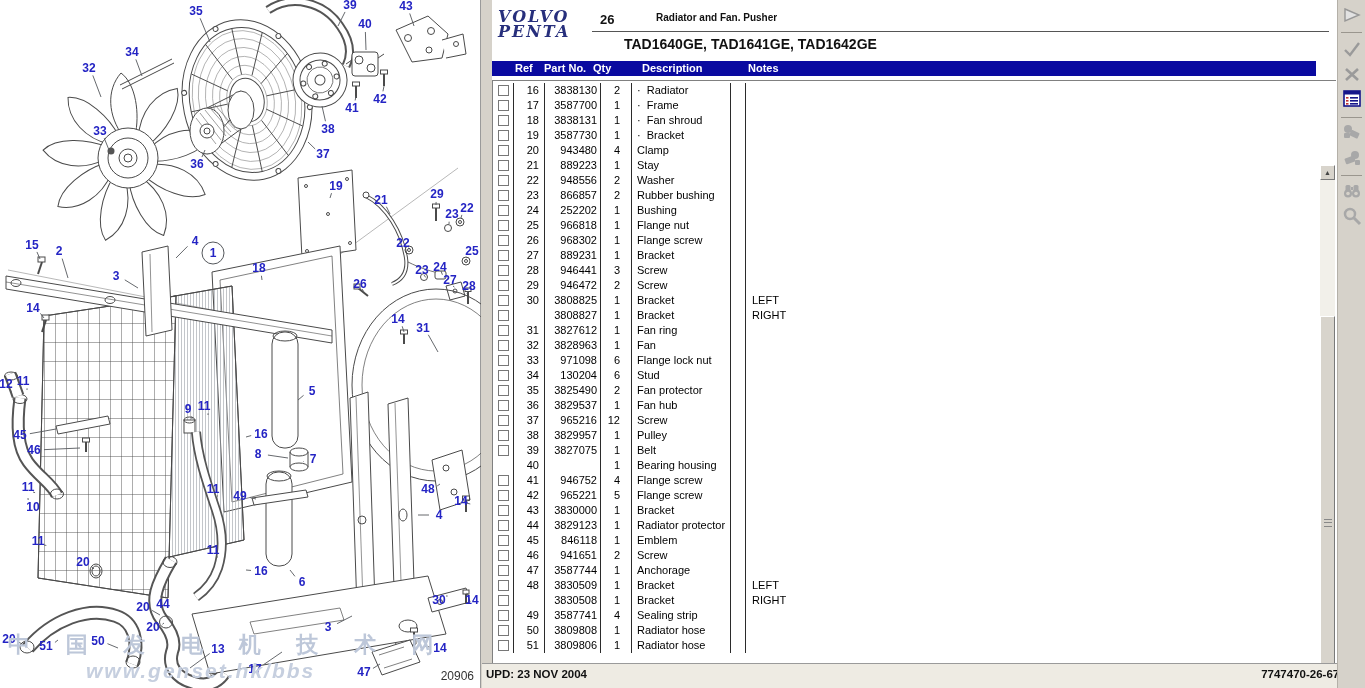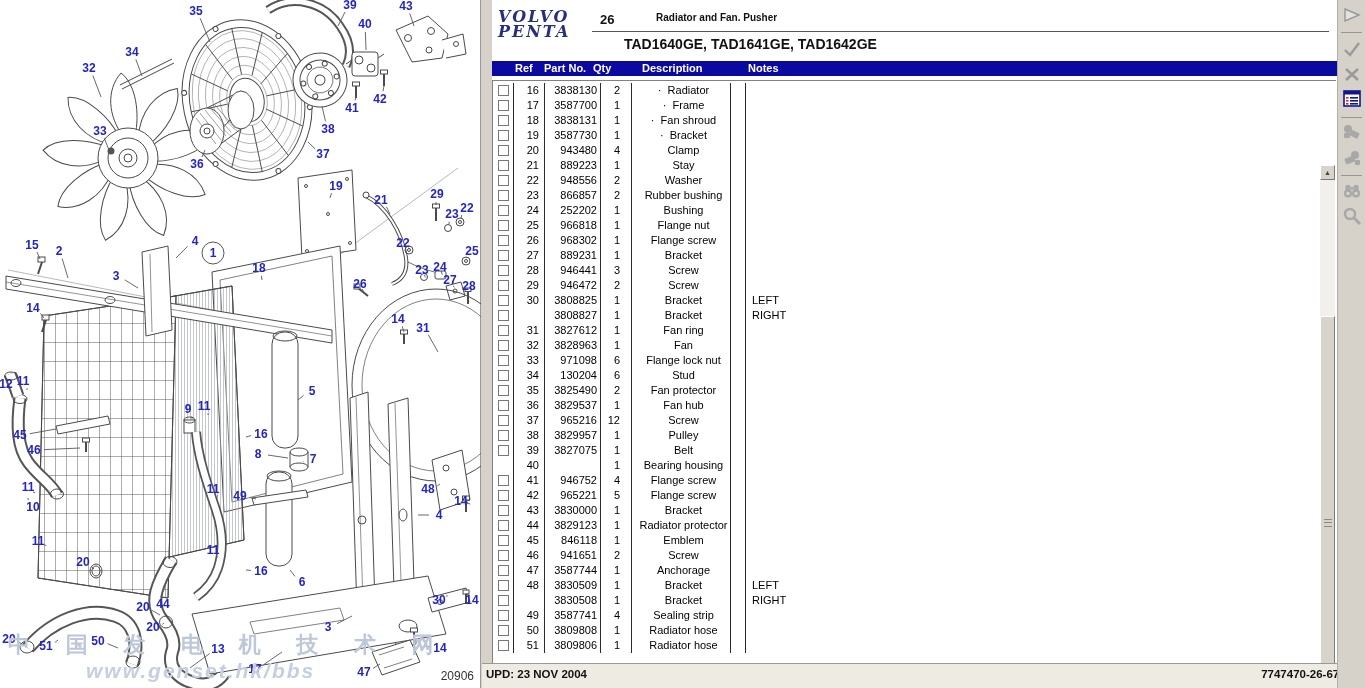--- a/index.html
+++ b/index.html
@@ -12,34 +12,34 @@
   #toolbar{position:absolute;left:1337px;top:0;width:28px;height:688px;background:#d6d2ca;border-left:1px solid #b4b0a8;}
 
   
   #logo{position:absolute;left:6px;top:9px;font-family:"DejaVu Serif",serif;font-style:italic;font-weight:bold;font-size:16px;line-height:15px;letter-spacing:2px;}
   #section-no{position:absolute;left:108px;top:12px;font-size:13px;font-weight:bold;color:#111;}
   #page-title{position:absolute;left:132px;top:12px;font-size:10px;font-weight:bold;color:#111;margin-left:32px;}
   #title-rule{position:absolute;left:100px;top:31px;width:737px;height:1px;background:#555;}
   #models{position:absolute;left:132px;top:36px;font-size:14px;font-weight:bold;color:#111;}
 
   
-  #cols-bar{position:absolute;left:0;top:61px;width:824px;height:15px;background:#0a0aa0;color:#fff;font-size:11px;font-weight:bold;padding-left:34px;}
+  #cols-bar{position:absolute;left:0;top:61px;width:824px;height:15px;background:#0a0aa0;color:#fff;font-size:11px;font-weight:bold;}
   #cols-bar span{position:absolute;top:1px;}
   .col-ref{left:23px}.col-part{left:52px}.col-qty{left:101px}.col-desc{left:150px}.col-notes{left:256px}
 
   
   #rows-frame{position:absolute;left:0;top:80px;width:843px;height:583px;border-top:1px solid #808080;border-left:1px solid #808080;background:#fff;}
   #rows{position:absolute;left:0;top:2px;width:826px;}
   .prow{display:flex;height:15px;line-height:15px;font-size:11px;color:#000;}
   .c{flex:0 0 auto;overflow:hidden;white-space:nowrap;}
   .cb{width:20px;border-right:1px solid #2b2b2b;}
   .ref{width:25px;border-right:1px solid #2b2b2b;text-align:right;padding-right:5px;box-sizing:content-box;}
   .part{width:52px;border-right:1px solid #2b2b2b;text-align:right;padding-right:3px;}
   .qty{width:31px;border-right:1px solid #2b2b2b;text-align:right;padding-right:11px;box-sizing:border-box;}
-  .desc{width:99px;border-right:1px solid #2b2b2b;padding-left:5px;box-sizing:border-box;text-align:center;}
+  .desc{width:99px;border-right:1px solid #2b2b2b;padding-left:5px;box-sizing:border-box;}
   .gap{width:14px;border-right:1px solid #2b2b2b;}
   .notes{flex:1 1 auto;padding-left:6px;}
   .box{width:9px;height:9px;border:1px solid #777;background:#fff;display:inline-block;margin:2px 0 0 5px;}
 
   
   #scrollbar{position:absolute;left:827px;top:84px;width:15px;height:578px;background:#f2f0ea;}
   .sbtn{position:absolute;left:0;width:15px;height:15px;background:#d8d4cc;border:1px solid;border-color:#fff #7a7a7a #7a7a7a #fff;box-sizing:border-box;color:#444;font-size:7px;line-height:13px;text-align:center;}
   #sb-up{top:0;}
   #sb-thumb{position:absolute;left:0;top:151px;width:15px;height:410px;background:#d8d4cc;border:1px solid;border-color:#fff #7a7a7a #7a7a7a #fff;box-sizing:border-box;}
   #sb-grip{position:absolute;left:3px;top:202px;width:8px;height:6px;border-top:1px solid #888;border-bottom:1px solid #888;}

